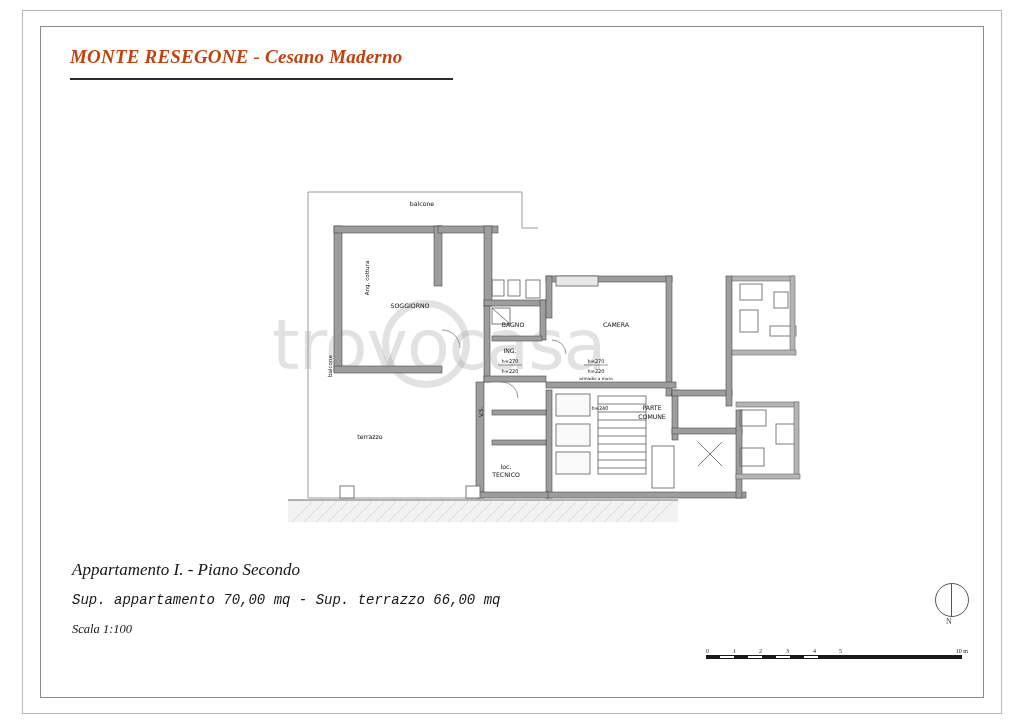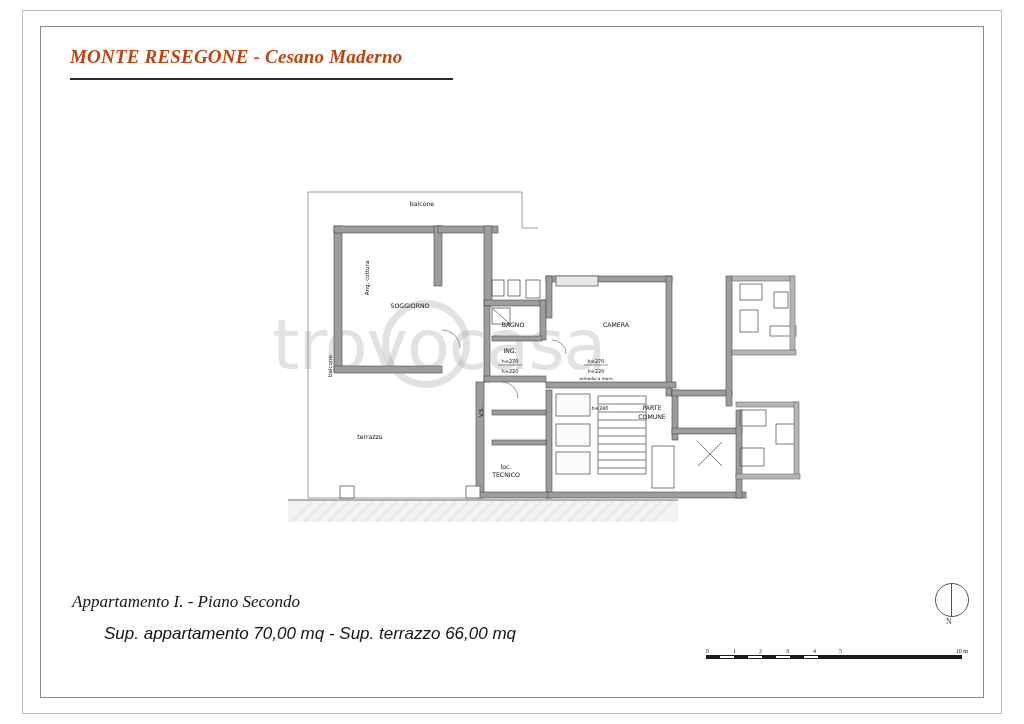--- a/index.html
+++ b/index.html
@@ -68,30 +68,28 @@
     left: 72px; top: 560px;
     width: 520px;
   }
   .caption-main {
     font-family: "Liberation Serif", serif;
     font-style: italic;
     font-size: 17px;
     color: #141414;
     margin-bottom: 12px;
     white-space: nowrap;
-    margin-top: 32px;
   }
   .caption-sub {
-    font-family: Liberation Sans, sans-serif;
+    font-family: Liberation Mono, monospace;
     font-style: italic;
-    font-size: 17px;
+    font-size: 14px;
     color: #141414;
     margin-bottom: 14px;
     white-space: nowrap;
-    margin-left: 32px;
   }
   .caption-scale {
     font-family: "Liberation Serif", serif;
     font-style: italic;
     font-size: 12.5px;
     color: #141414;
     white-space: nowrap;
   }
 
   
@@ -389,20 +387,21 @@
       <g stroke="#333" stroke-width="0.5">
         <line x1="228" y1="185" x2="252" y2="185"></line>
         <line x1="314" y1="185" x2="338" y2="185"></line>
       </g>
     </svg>
   </div>
 
   <div class="caption-block">
     <div class="caption-main">Appartamento I. - Piano Secondo</div>
     <div class="caption-sub">Sup. appartamento 70,00 mq - Sup. terrazzo 66,00 mq</div>
+    <div class="caption-scale">Scala 1:100</div>
   </div>
 
   <div class="north">
     <div class="north-circle"></div>
     <div class="north-needle"></div>
     <div class="north-label">N</div>
   </div>
 
   <div class="scalebar">
     <div class="sb-track"></div>

